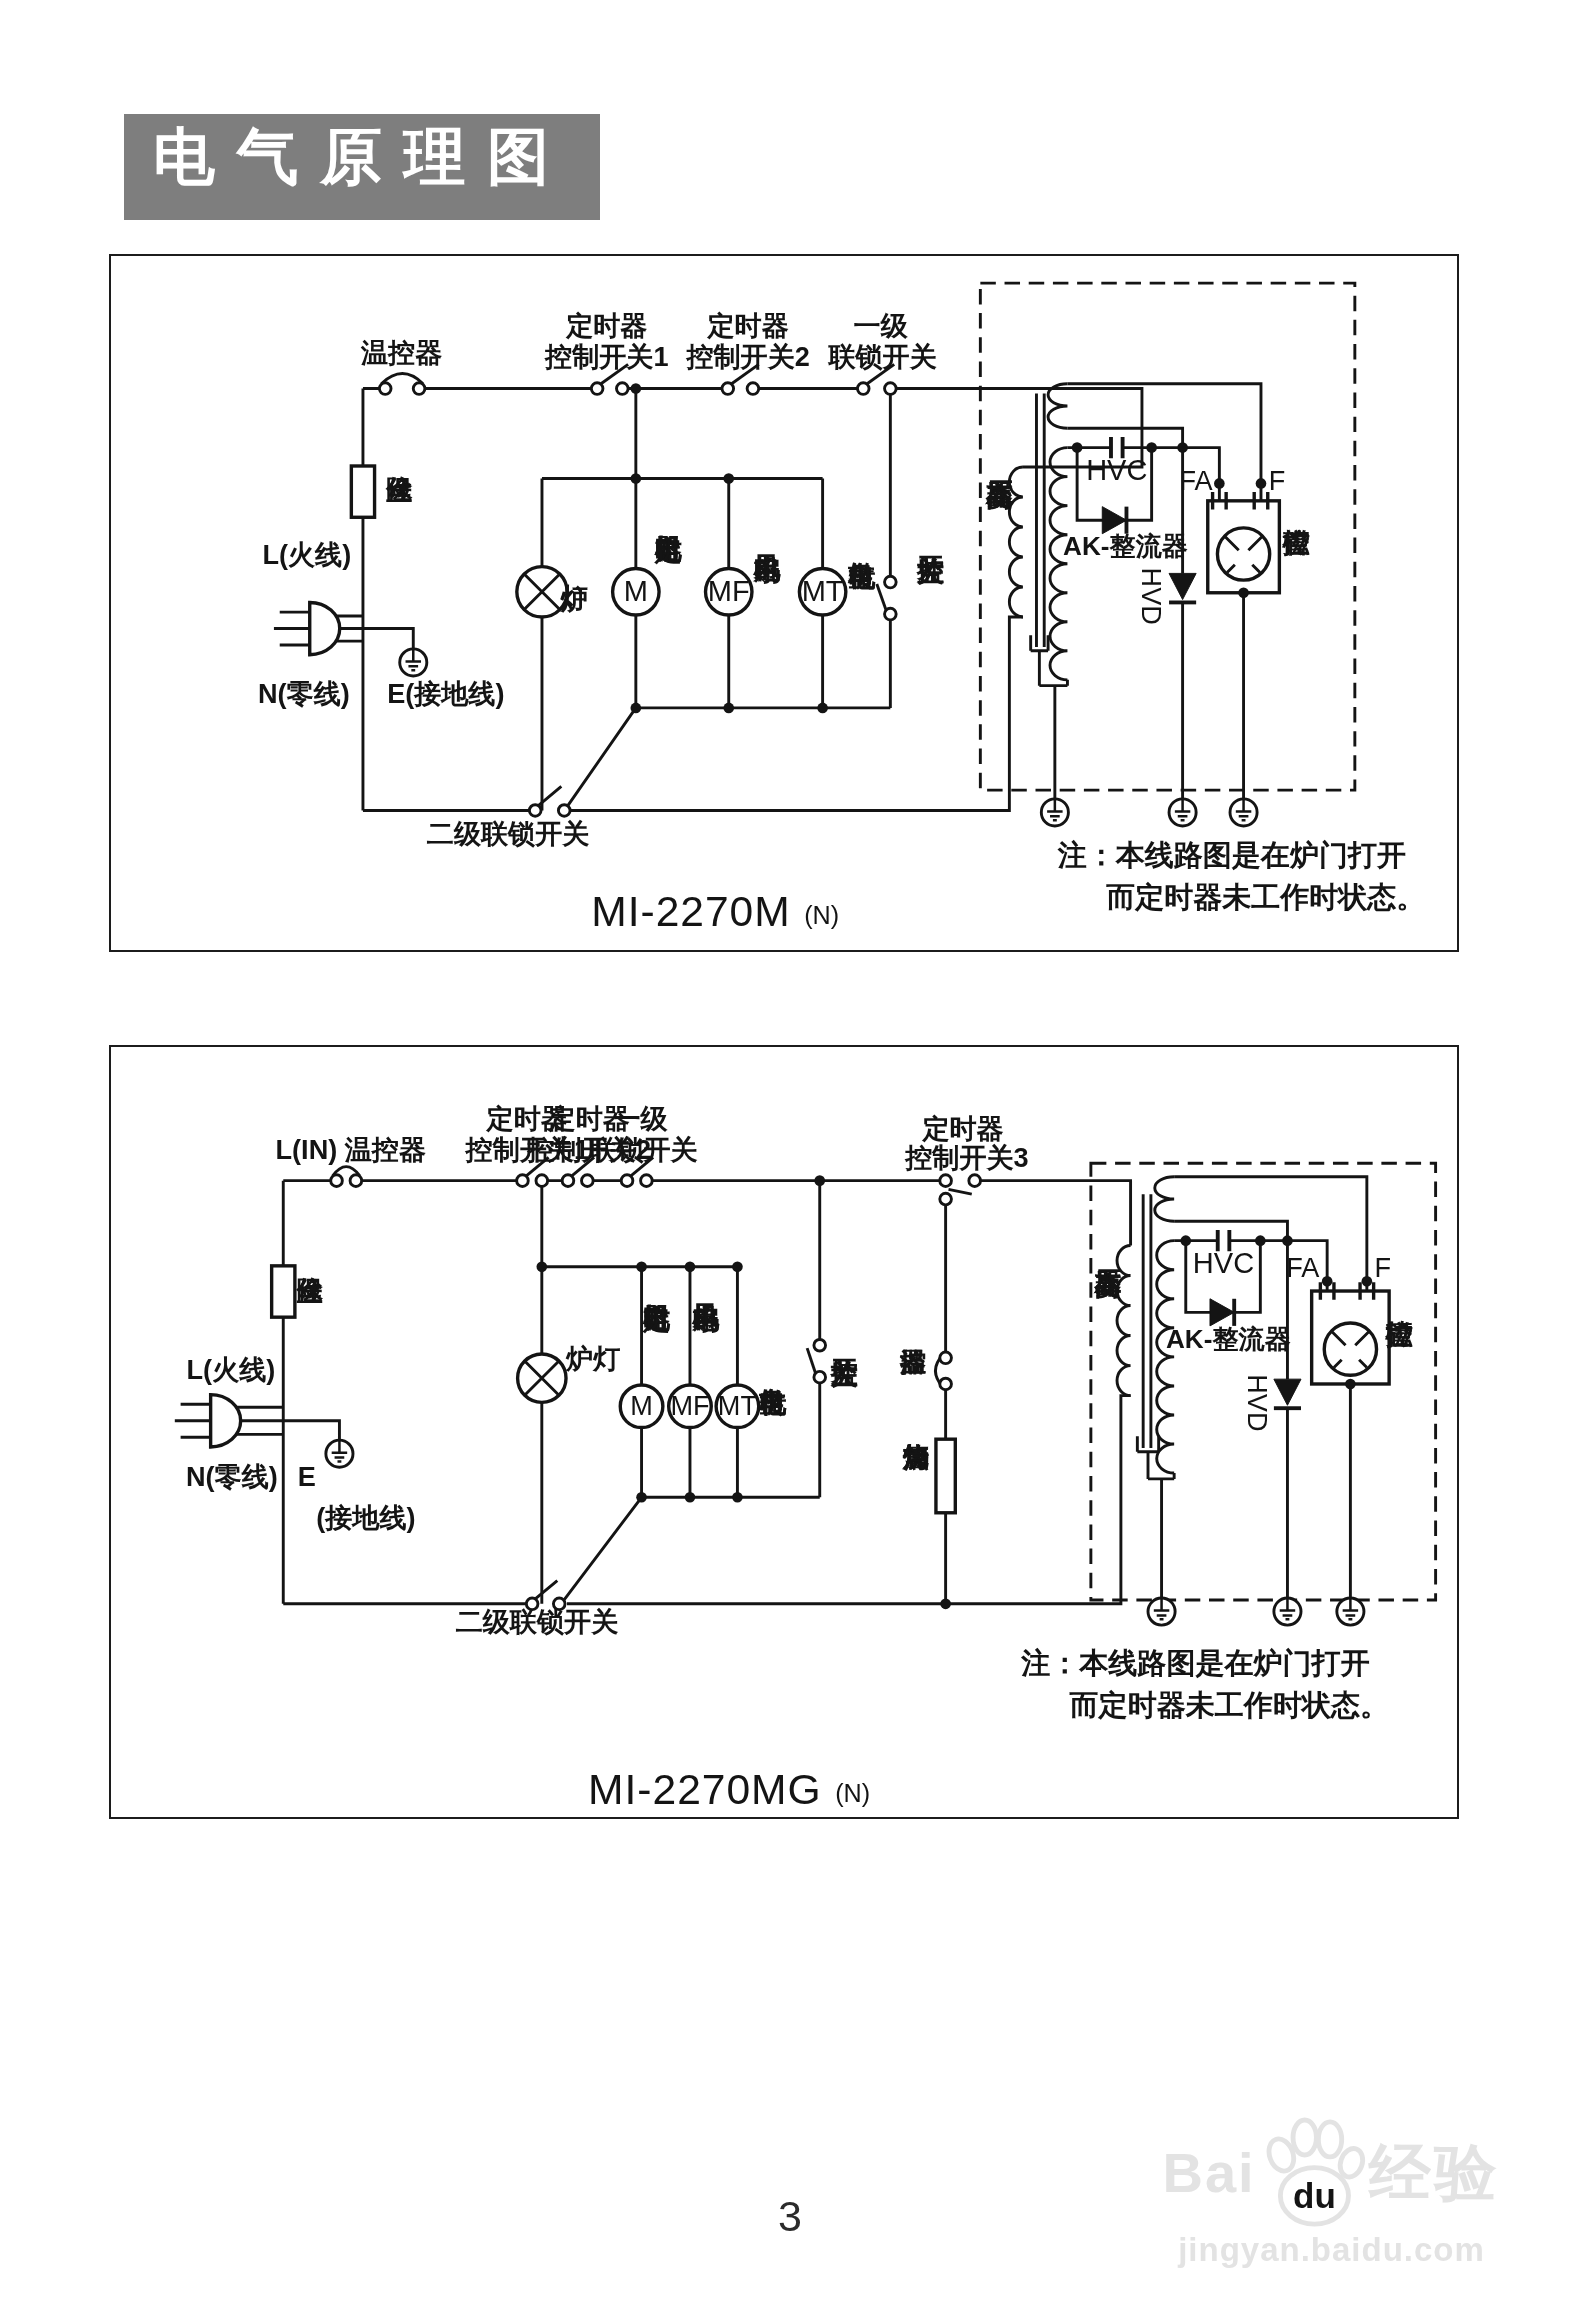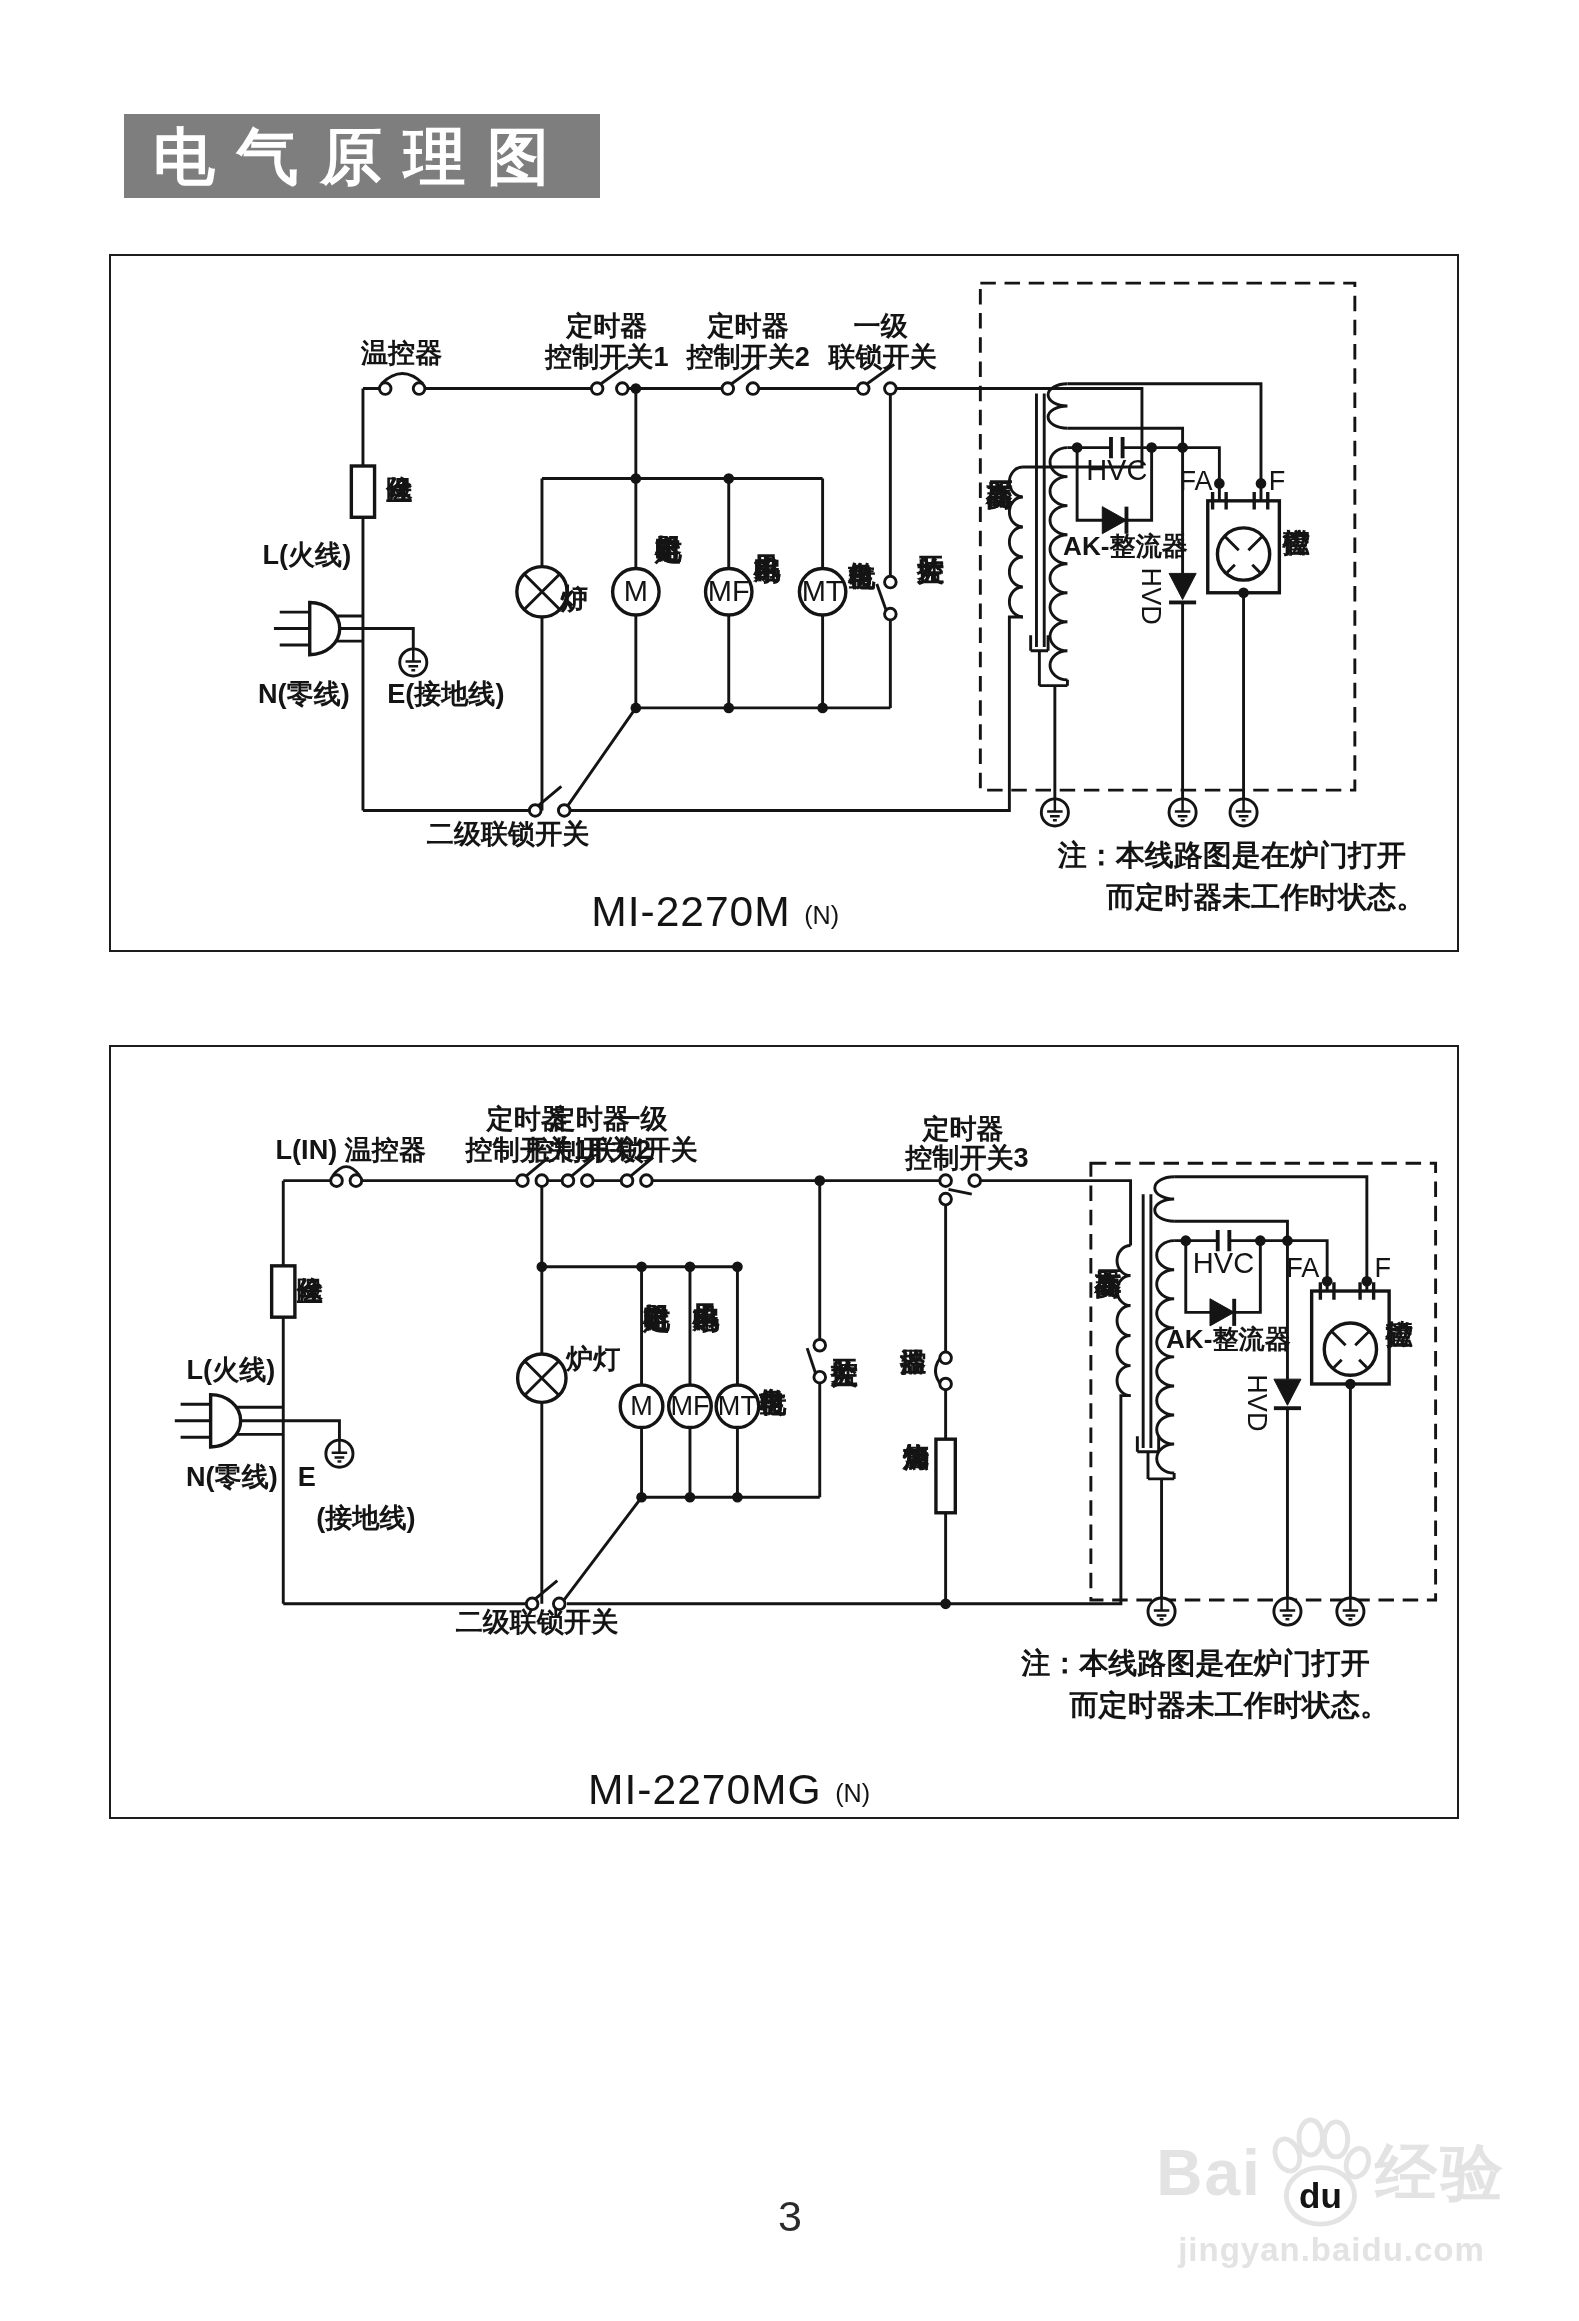--- a/index.html
+++ b/index.html
@@ -1,39 +1,39 @@
 <!DOCTYPE html>
 <html><head>
 <meta charset="utf-8">
 <style>
   html,body{margin:0;padding:0;background:#fff;}
   .page{position:relative;width:1580px;height:2321px;background:#fff;overflow:hidden;
         font-family:"Liberation Sans",sans-serif;}
-  .hdr{position:absolute;left:124px;top:114px;width:476px;height:84px;background:#7e7e7e;
+  .hdr{position:absolute;left:124px;top:114px;width:476px;height:106px;background:#7e7e7e;
        color:#fff;font-size:62px;font-weight:bold;letter-spacing:21.5px;line-height:86px;
        padding-left:29px;box-sizing:border-box;white-space:nowrap;}
   .dbox{position:absolute;border:2.9px solid #1c1c1c;background:#fff;}
   .d1{left:109px;top:234px;width:1346px;height:694px;margin-top:20px;}
   .d2{left:109px;top:1045px;width:1346px;height:770px;}
   svg{display:block;}
   svg text{font-family:"Liberation Sans",sans-serif;fill:#141414;}
   .lbl{font-size:28px;font-weight:bold;}
   .lbl27{font-size:27px;font-weight:bold;}
   .ltn{font-size:28px;font-weight:normal;}
   .big{font-size:30px;font-weight:normal;}
   .vt{writing-mode:vertical-rl;text-orientation:mixed;}
   .note{font-size:30px;font-weight:bold;}
   .model{font-size:44px;font-weight:normal;letter-spacing:1px;}
   .modelsub{font-size:26px;font-weight:normal;}
   .pageno{position:absolute;left:0;top:2192px;width:1580px;text-align:center;
           font-size:43px;color:#2b2b2b;}
   .watermark{position:absolute;left:1112px;top:2116px;width:439px;color:#e3e3e3;
              font-weight:bold;text-align:center;}
   .wm-row{display:flex;align-items:center;justify-content:center;gap:2px;}
-  .wm-bai{font-size:64px;letter-spacing:2px;}
+  .wm-bai{font-size:56px;letter-spacing:2px;}
   .wm-cn{font-size:62px;letter-spacing:3.9px;}
   .wm-url{font-size:33px;margin-top:2px;letter-spacing:1px;}
 </style>
 </head>
 <body>
 
 <div class="page">
 
   <div class="hdr">电气原理图</div>
 

